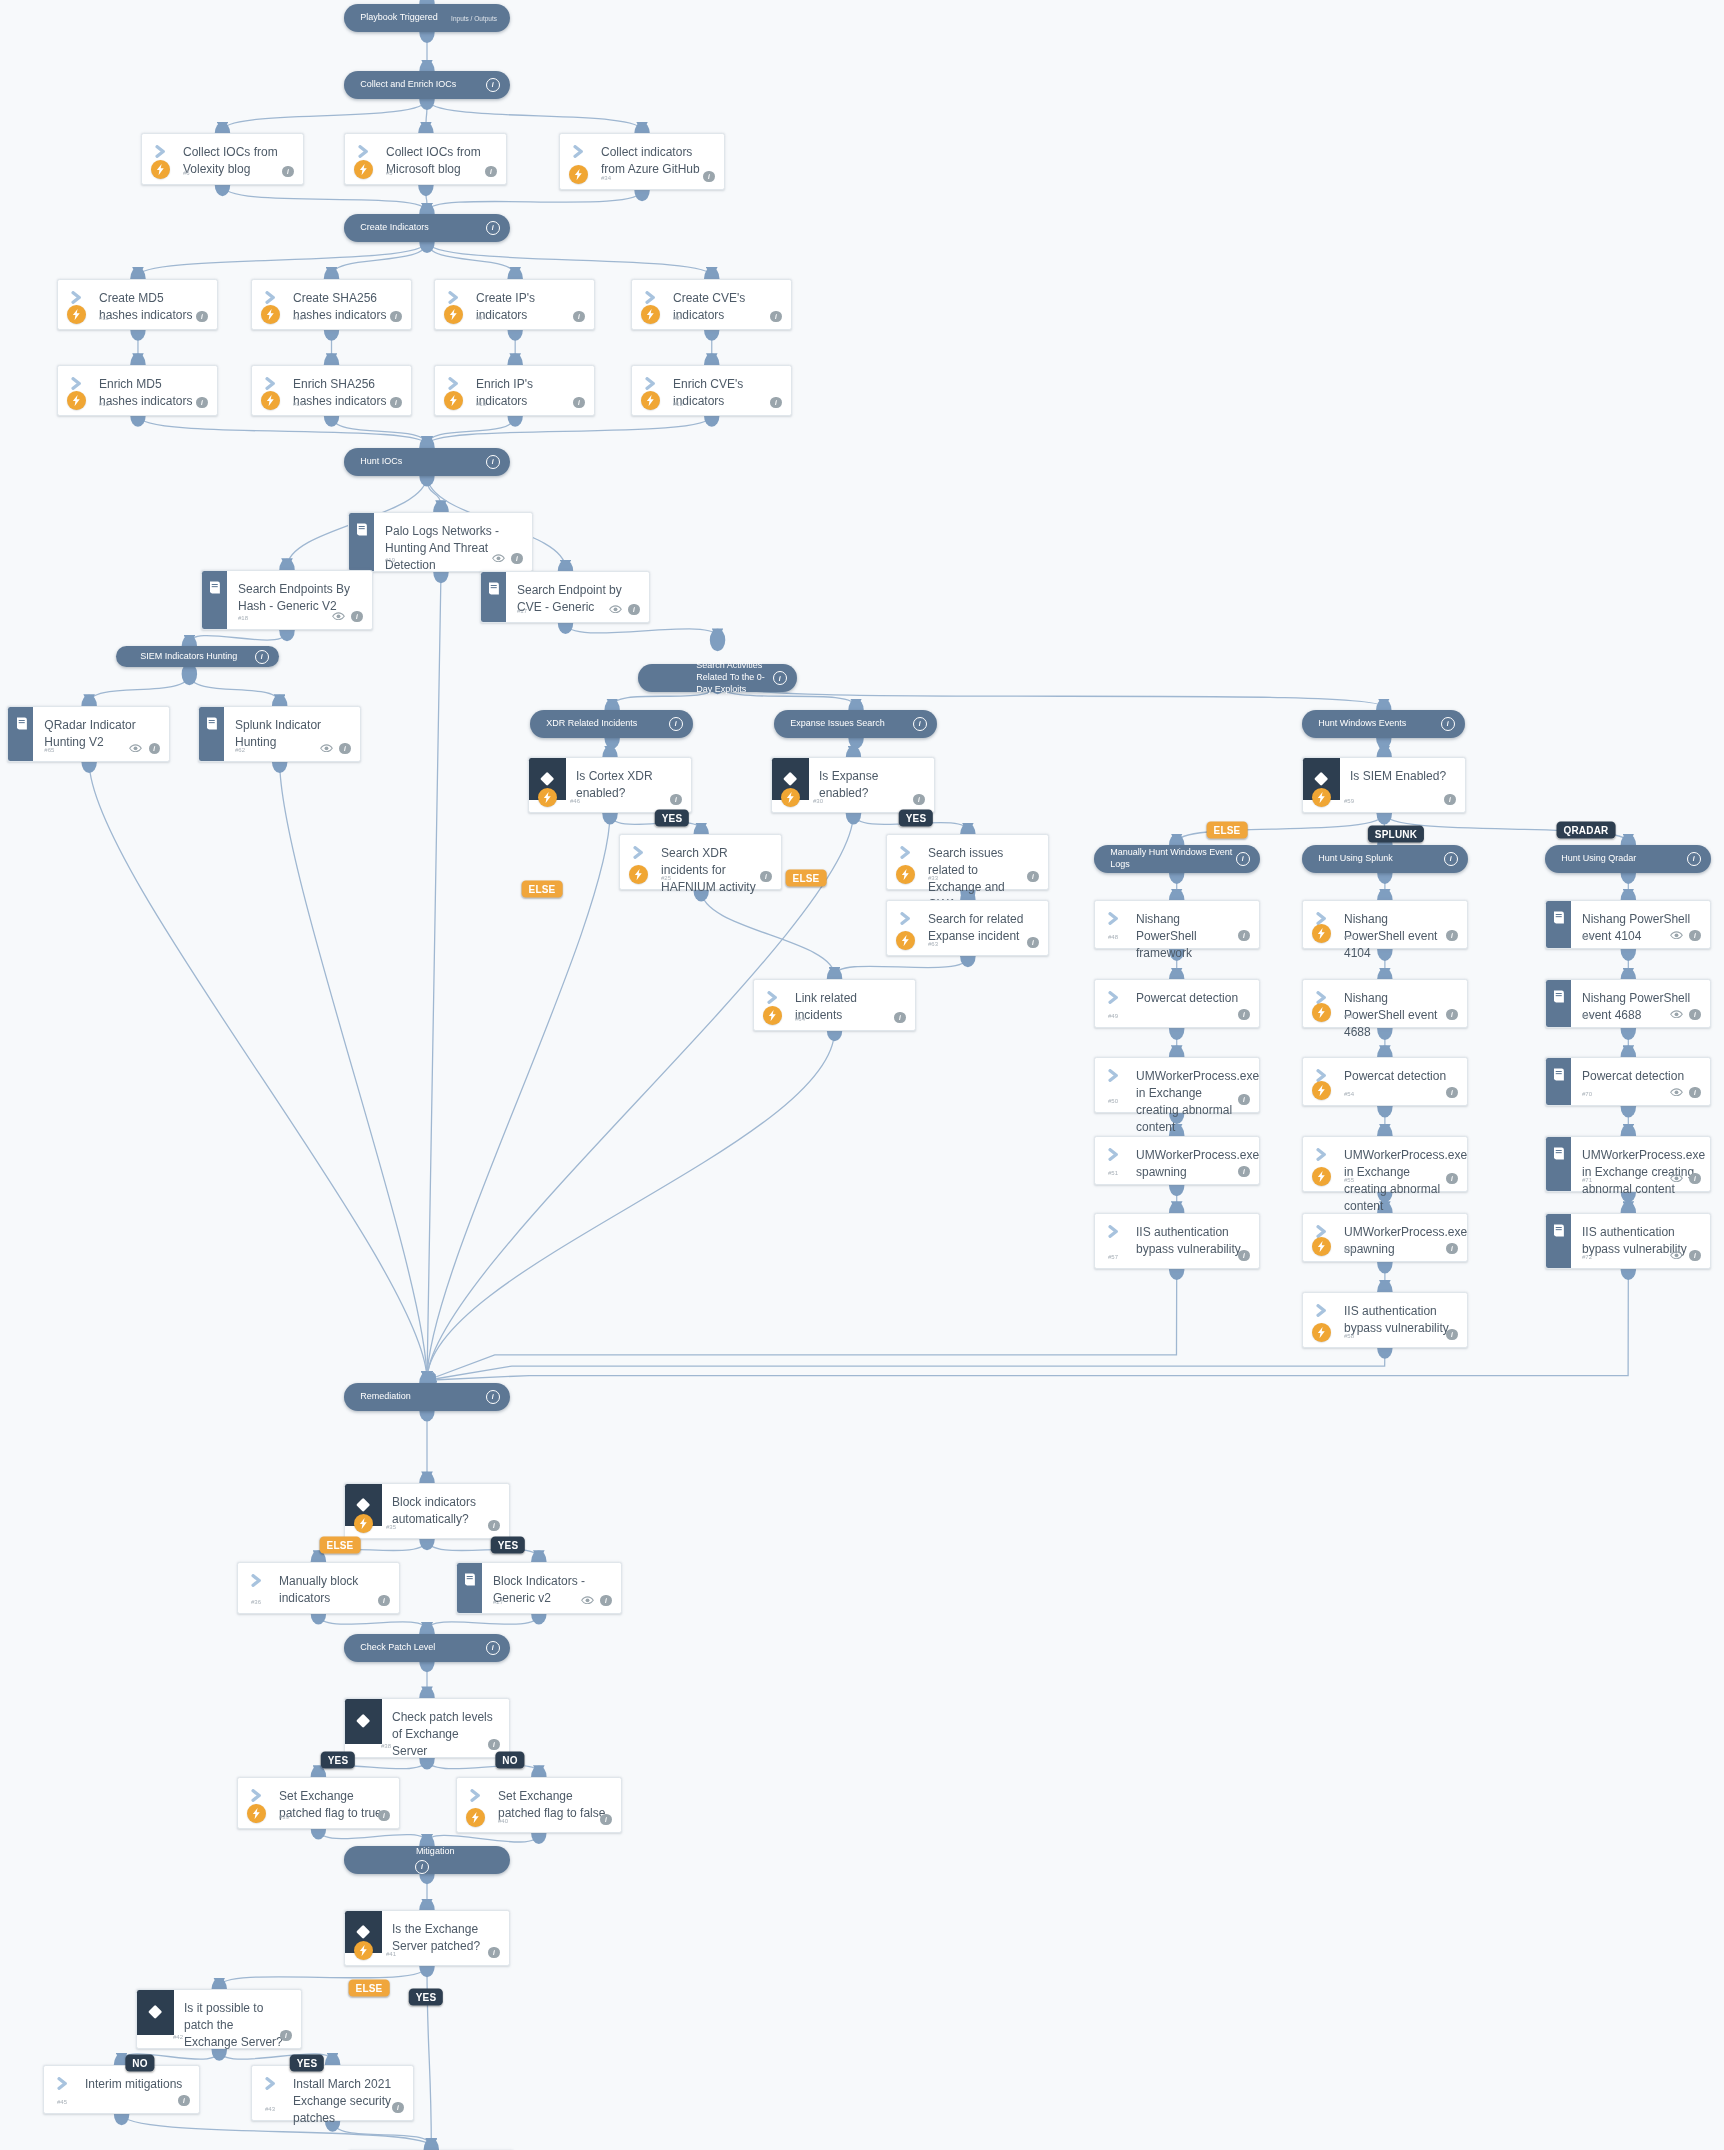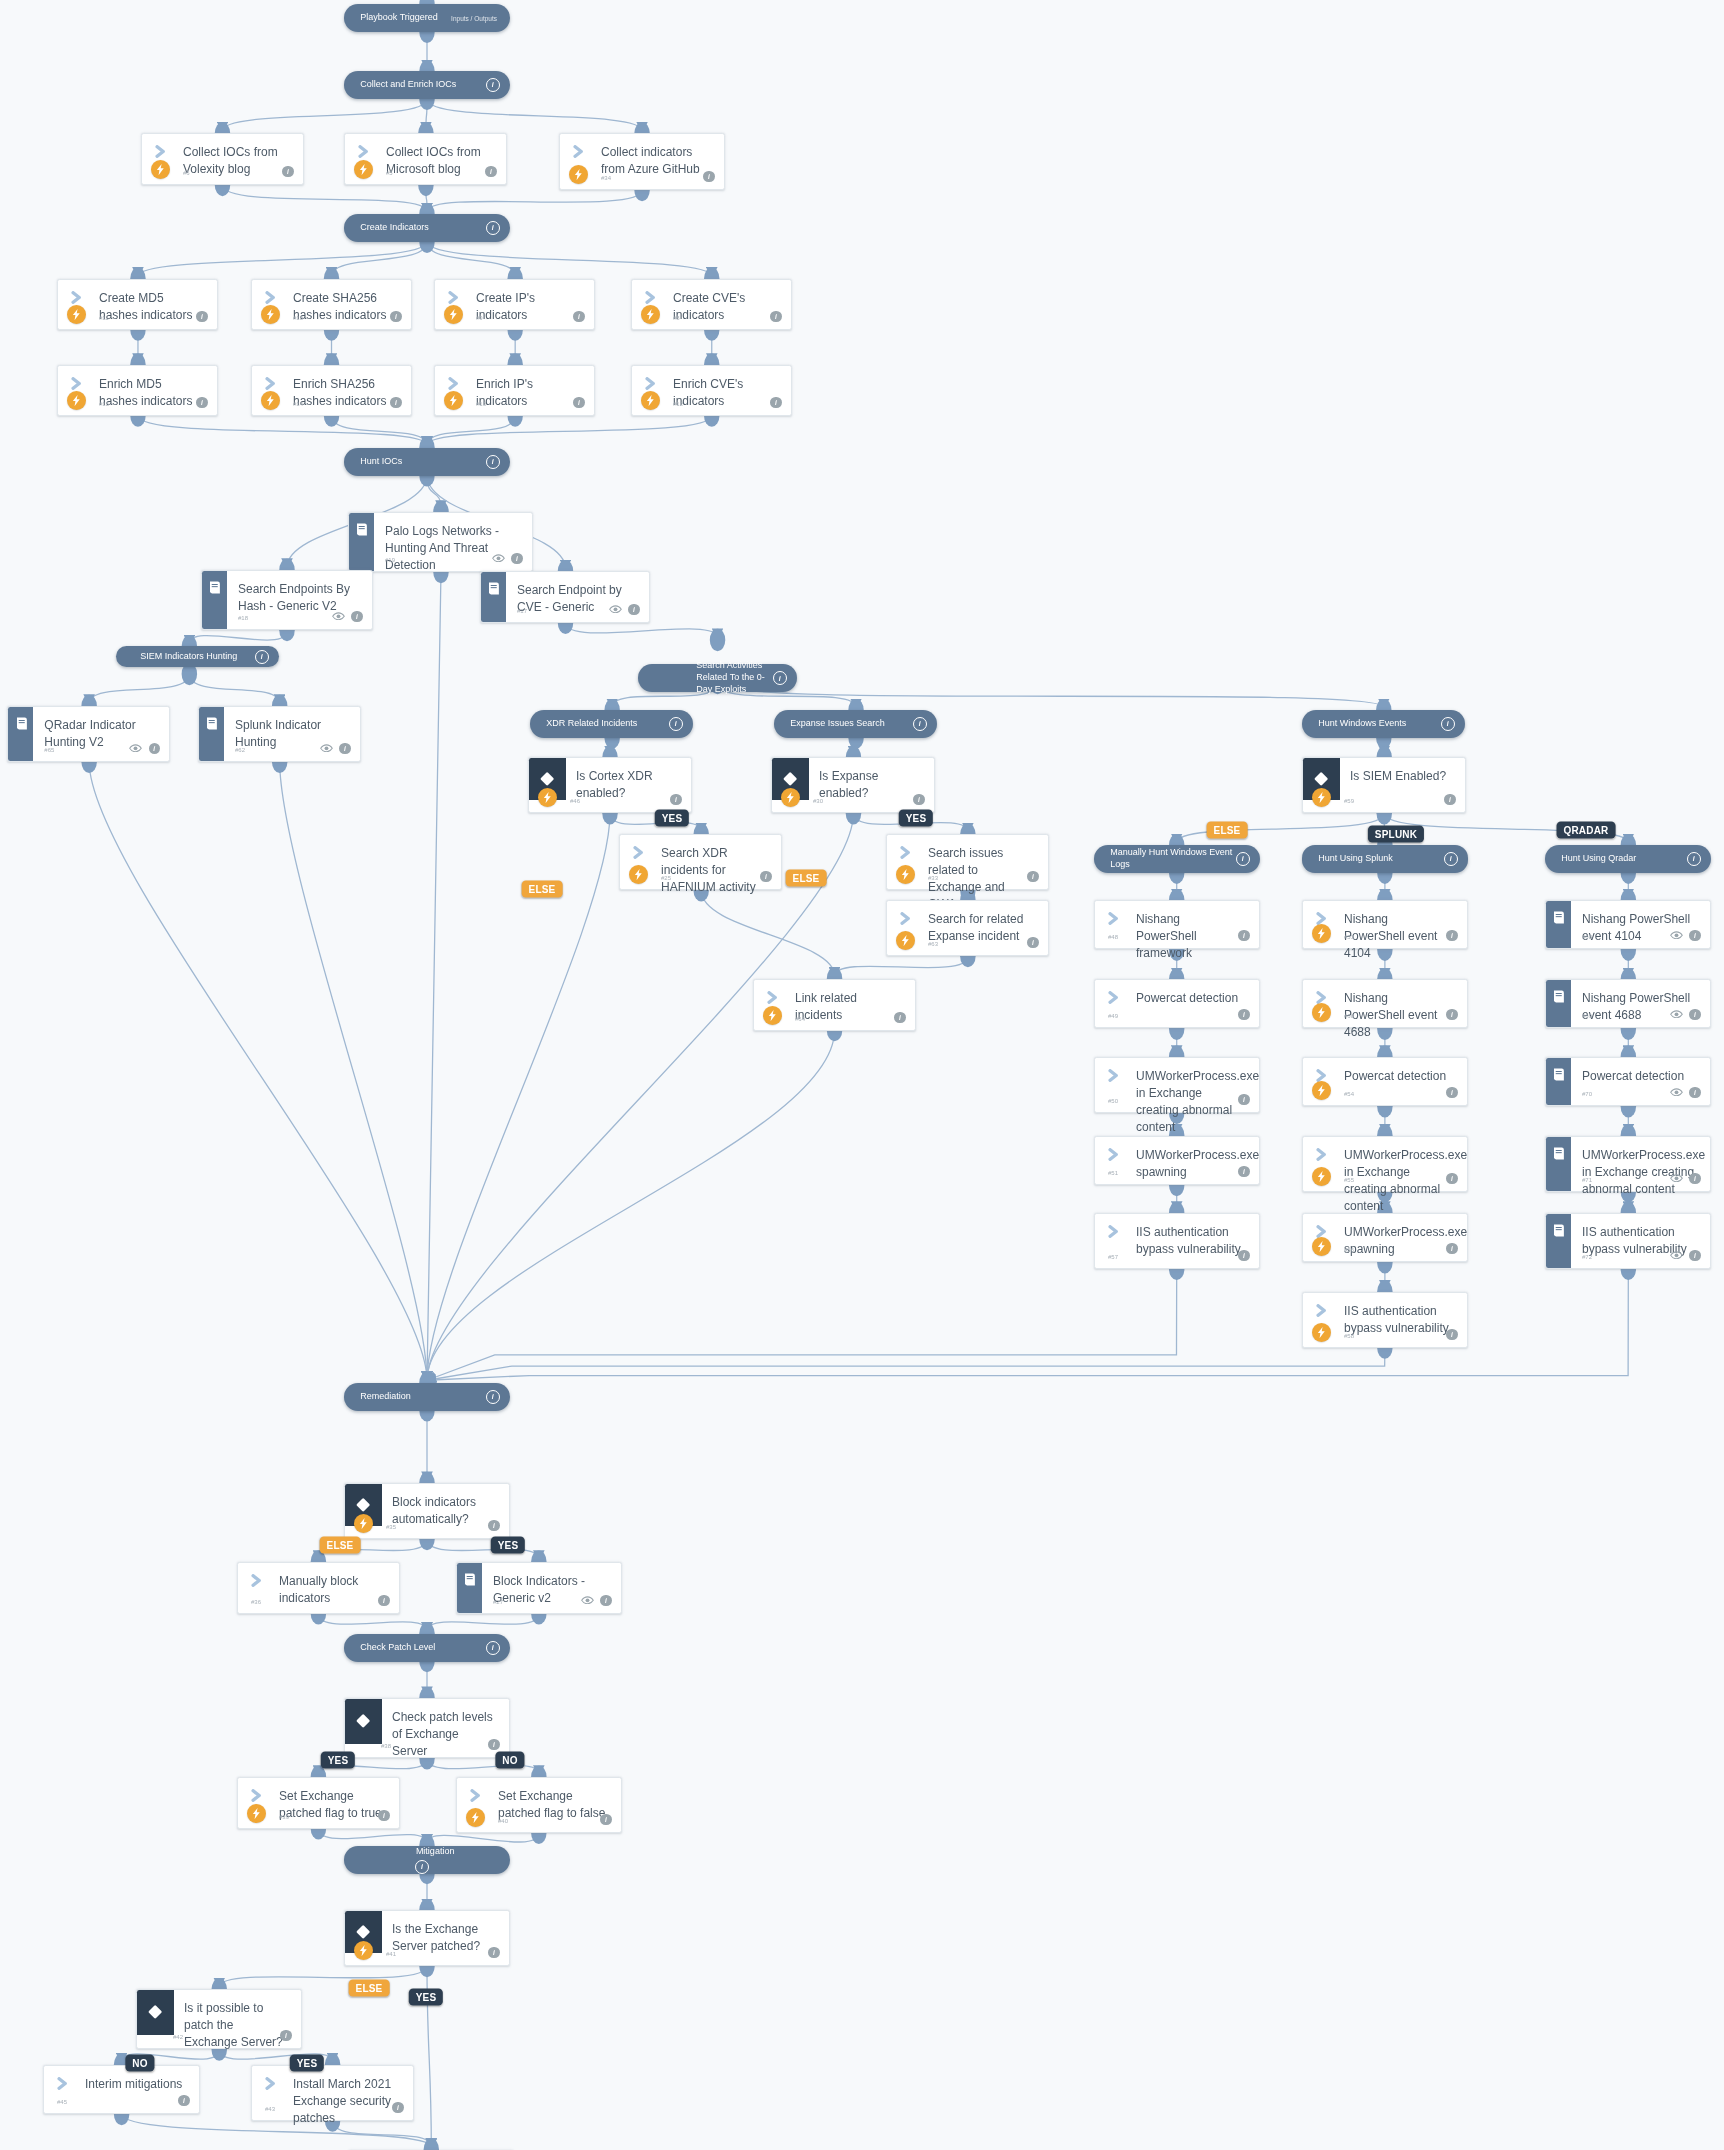--- a/index.html
+++ b/index.html
@@ -617,21 +617,21 @@
         </svg>
       </span>
       <span class="title">Link related incidents</span>
       <span class="num">#64</span>
       <span class="info-dot">i</span>
     </div>
     <div class="node pill" style="left: 1094px; top: 845px; width: 166px; height: 27.5px;">
       <span class="title">Manually Hunt Windows Event Logs</span>
       <span class="info-ring">i</span>
     </div>
-    <div class="node pill" style="left: 1302px; top: 845px; width: 166px; height: 27.5px; border-radius: 13px;">
+    <div class="node pill" style="left: 1302px; top: 845px; width: 166px; height: 27.5px;">
       <span class="title">Hunt Using Splunk</span>
       <span class="info-ring">i</span>
     </div>
     <div class="node pill" style="left: 1545px; top: 845px; width: 166px; height: 27.5px;">
       <span class="title">Hunt Using Qradar</span>
       <span class="info-ring">i</span>
     </div>
     <div class="node box task" style="left: 1094px; top: 900px; width: 166px; height: 49px;">
       <span class="chev"><svg width="11.2" height="13" viewBox="0 0 26 30">
           <path d="M5 4 L19 15 L5 26" stroke="#a8c3de" stroke-width="8" fill="none" stroke-linecap="round" stroke-linejoin="round"></path>

